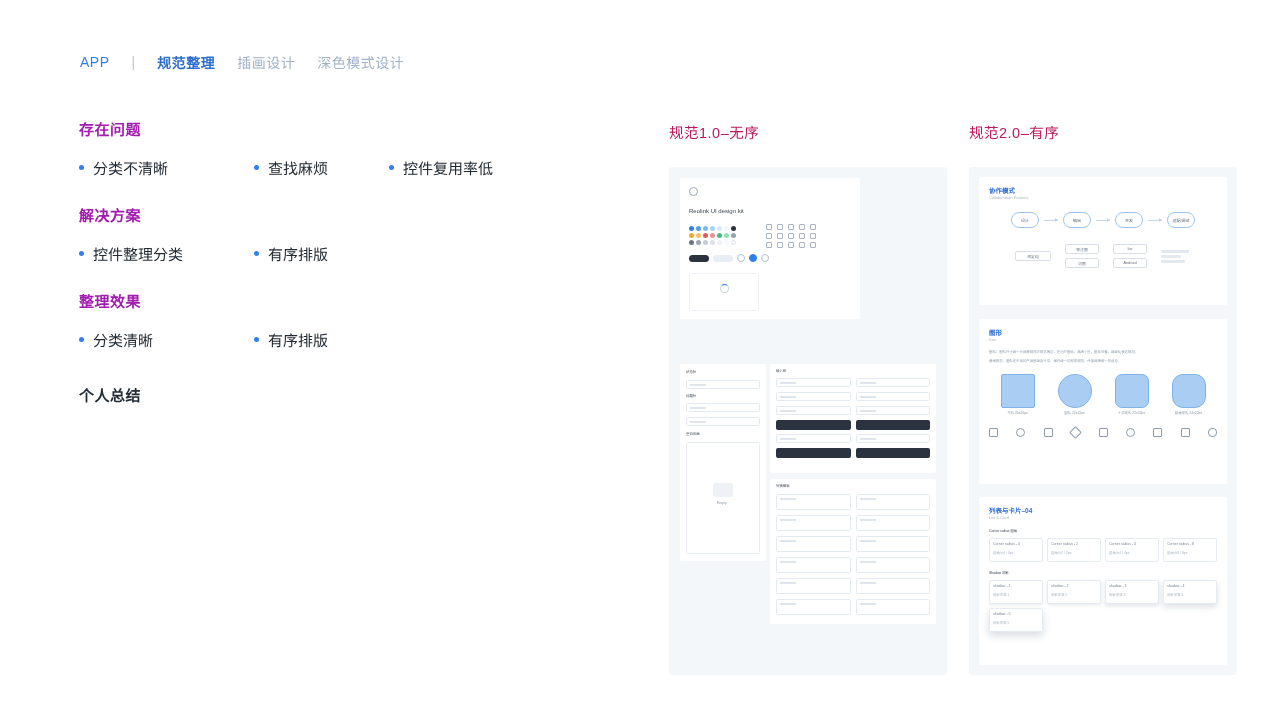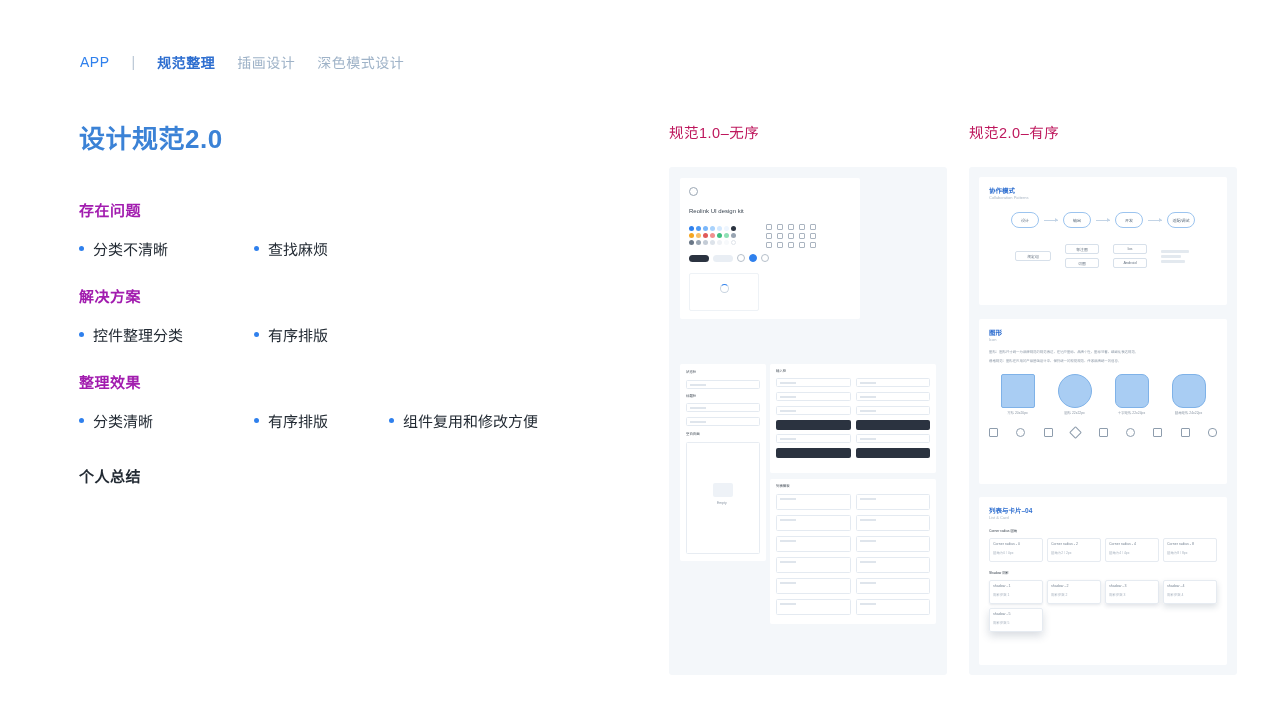--- a/index.html
+++ b/index.html
@@ -159,33 +159,36 @@
 
   <div class="topnav">
     <span class="nav-item">APP</span>
     <span class="nav-sep">|</span>
     <span class="nav-item active">规范整理</span>
     <span class="nav-item muted">插画设计</span>
     <span class="nav-item muted">深色模式设计</span>
   </div>
 
   <div class="left">
-    <div class="title">设计规范2.0</div>
 
     <div class="section">
       <div class="section-head">存在问题</div>
       <div class="bullets">
         <div class="bullet col1">
           <span class="dot"></span>
           <span>分类不清晰</span>
         </div>
         <div class="bullet col2">
           <span class="dot"></span>
           <span>查找麻烦</span>
         </div>
+        <div class="bullet col3">
+          <span class="dot"></span>
+          <span>控件复用率低</span>
+        </div>
       </div>
     </div>
 
     <div class="section">
       <div class="section-head">解决方案</div>
       <div class="bullets">
         <div class="bullet col1">
           <span class="dot"></span>
           <span>控件整理分类</span>
         </div>
@@ -199,24 +202,20 @@
     <div class="section">
       <div class="section-head">整理效果</div>
       <div class="bullets">
         <div class="bullet col1">
           <span class="dot"></span>
           <span>分类清晰</span>
         </div>
         <div class="bullet col2">
           <span class="dot"></span>
           <span>有序排版</span>
-        </div>
-        <div class="bullet col3">
-          <span class="dot"></span>
-          <span>组件复用和修改方便</span>
         </div>
       </div>
     </div>
 
     <div class="summary-head">个人总结</div>
   </div>
 
   <div class="panel-label" id="label-a">规范1.0–无序</div>
 
   <div class="panel" id="panel-a">

